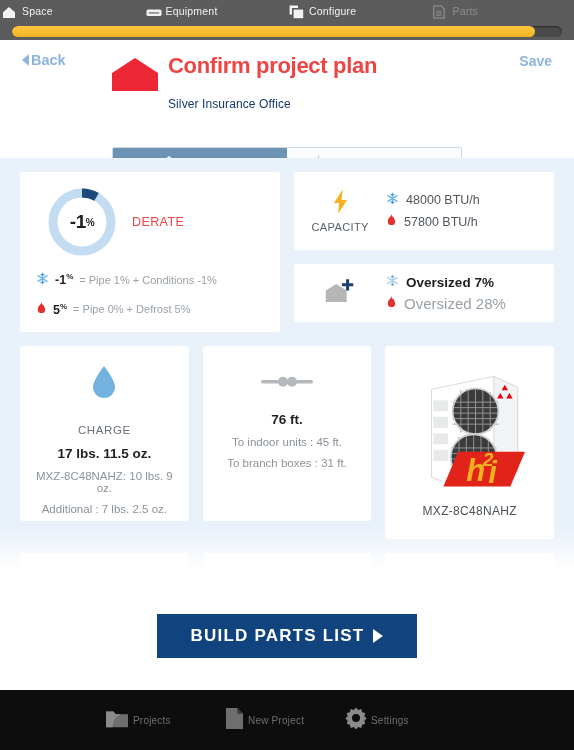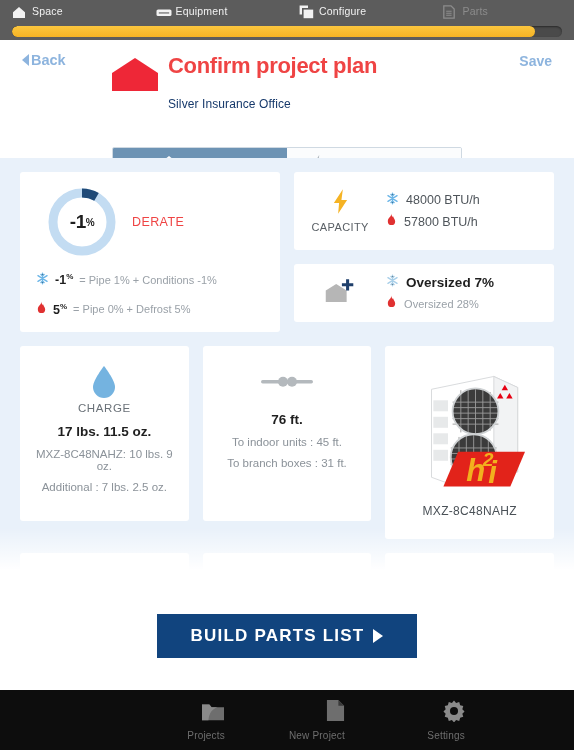--- a/index.html
+++ b/index.html
@@ -11,21 +11,21 @@
   }
   #app { position: relative; width: 574px; height: 750px; background:#fff; }
 
   
   .stepnav {
     height: 22px; background: #5c5c5c;
     display: flex; align-items: center;
   }
   .step {
     display: flex; align-items: center; gap: 6px;
-    width: 25%; padding-left: 12px;
+    width: 25%; padding-left: 2px;
   }
   .step-label { font-size: 10.5px; color:#f2f2f2; letter-spacing:.2px; }
   .step.inactive .step-label { color:#8c8c8c; }
   .step-ico { width:14px; height:13px; display:block; flex:none; }
 
   .progwrap {
     height: 18px; background:#5c5c5c; padding: 0 12px;
     display:flex; align-items:center;
   }
   .progtrack {
@@ -107,27 +107,27 @@
   .derate-line .num sup { font-size:8px; }
 
   
   .capcol { width:262px; display:flex; flex-direction:column; gap:14px; }
   .capcard { height:78px; display:flex; align-items:center; }
   .cap-ico { width:92px; display:flex; flex-direction:column; align-items:center; gap:3px; }
   .cap-ico-lbl { font-size:11px; color:#5a6066; letter-spacing:.4px; }
   .cap-lines { display:flex; flex-direction:column; gap:5px; }
   .cap-line { display:flex; align-items:center; gap:7px; font-size:12.5px; color:#4f555b;}
   .over-line.bold { font-size:13.5px; font-weight:bold; color:#1f1f1f; }
-  .over-line.dim { font-size:11px; color:#9aa1a8; }
+  .over-line.dim { font-size:15px; color:#9aa1a8; }
   .overcard { height:58px; display:flex; align-items:center; }
 
   
   .infocard { width:173px; height:175px; padding:16px 8px; text-align:center; }
   .info-ico { height:40px; display:flex; align-items:center; justify-content:center; }
-  .info-lbl { font-size:11.5px; color:#6a7178; letter-spacing:.6px; margin-top:0; }
+  .info-lbl { font-size:11.5px; color:#6a7178; letter-spacing:.6px; margin-top:22px; }
   .info-big { font-size:13.5px; font-weight:bold; color:#1f1f1f; margin-top:10px; }
   .info-sm { font-size:11.5px; color:#8b9299; margin-top:9px; }
 
   
   .unitcard { width:173px; height:193px; padding:10px 8px 8px; text-align:center; }
   .unitimgbox { height:140px; display:flex; align-items:flex-end; justify-content:center; }
   .unit-name { font-size:12px; color:#4a5157; margin-top:8px; letter-spacing:.3px; }
 
   
   .partial { background:#fff; border-radius:3px; height:60px; }
@@ -155,21 +155,21 @@
     border-left:10px solid #fff;
   }
 
   
   .tabbar {
     position:absolute; left:0; top:690px; width:574px; height:60px;
     background:#0d0d0d; display:flex; align-items:center;
   }
   .tabspacer { width:105px; }
   .tab {
-    width:120px; display:flex; flex-direction:column; align-items:flex-end; gap:4px;
+    width:120px; display:flex; flex-direction:row; align-items:center; gap:4px;
     cursor:pointer;
   }
   .tab-lbl { font-size:10px; color:#6e6e6e; letter-spacing:.2px; }
 </style>
 </head>
 <body>
 
 <div id="app">
 
   <div class="stepnav">

